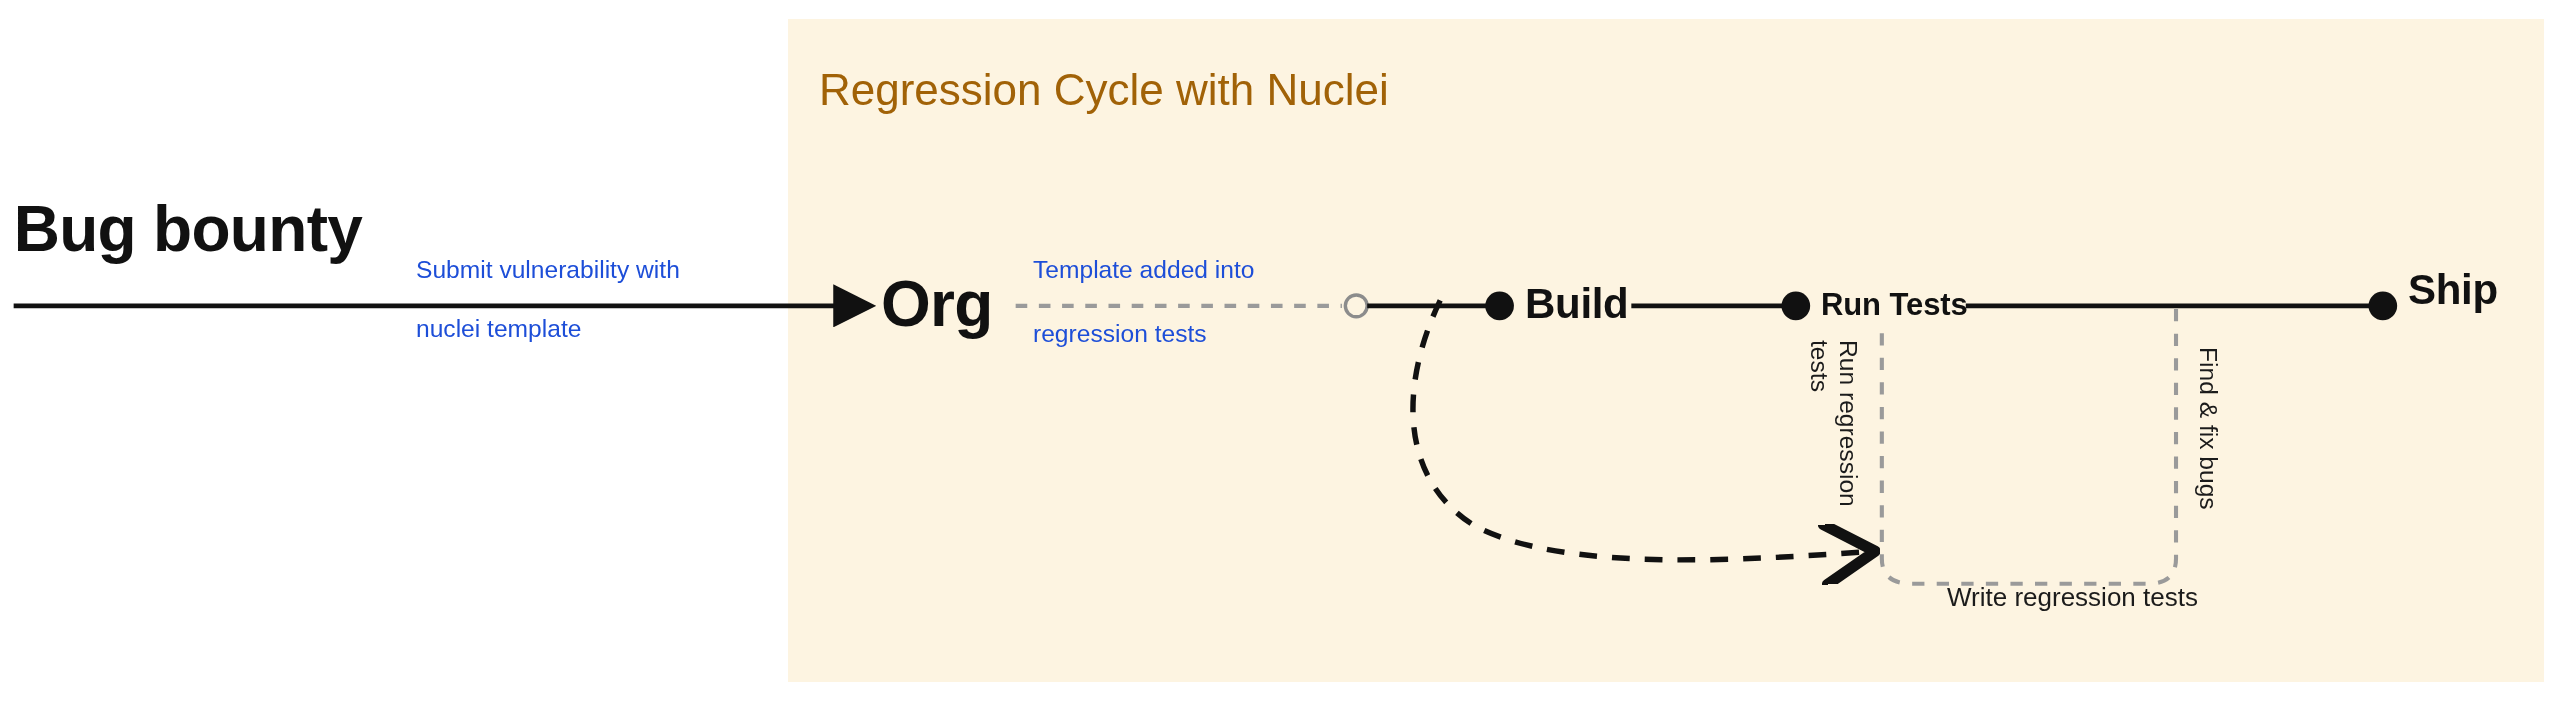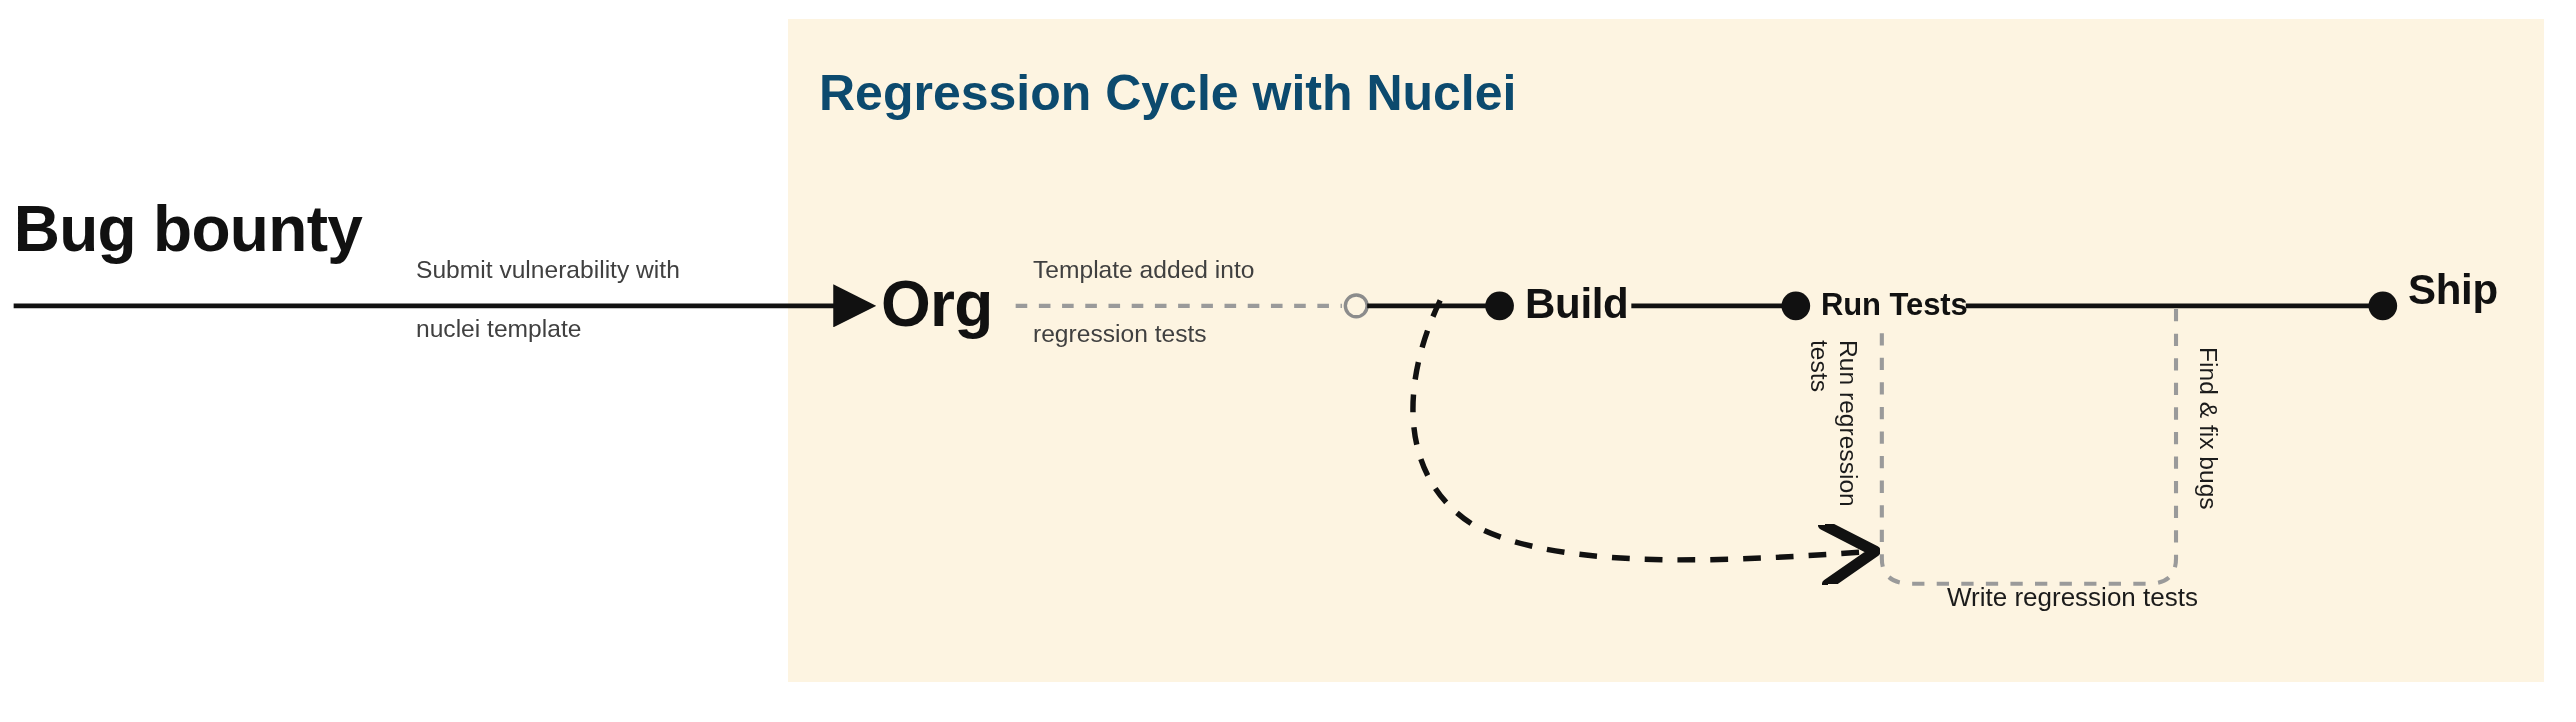--- a/index.html
+++ b/index.html
@@ -45,29 +45,29 @@
     font-size: 42px;
     font-weight: 700;
     letter-spacing: -0.3px;
   }
   .node-label-sm {
     font-size: 31px;
     font-weight: 700;
     letter-spacing: -0.1px;
   }
   .panel-title {
-    font-size: 50px;
-    font-weight: 700;
-    color: #0c4a6e;
+    font-size: 44px;
+    font-weight: 400;
+    color: #a16207;
     letter-spacing: 0px;
   }
   .edge-label {
     font-size: 24.6px;
     font-weight: 400;
-    color: #404040;
+    color: #1d4ed8;
   }
   .edge-label-lg {
     font-size: 26px;
     font-weight: 400;
     color: #1b1b1b;
   }
   .vert-label {
     font-size: 24.6px;
     font-weight: 400;
     color: #1b1b1b;

